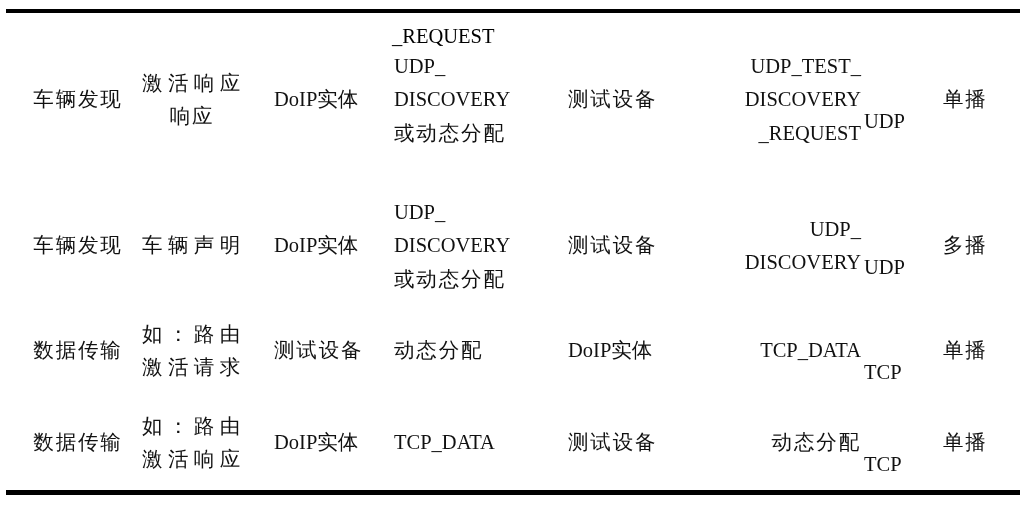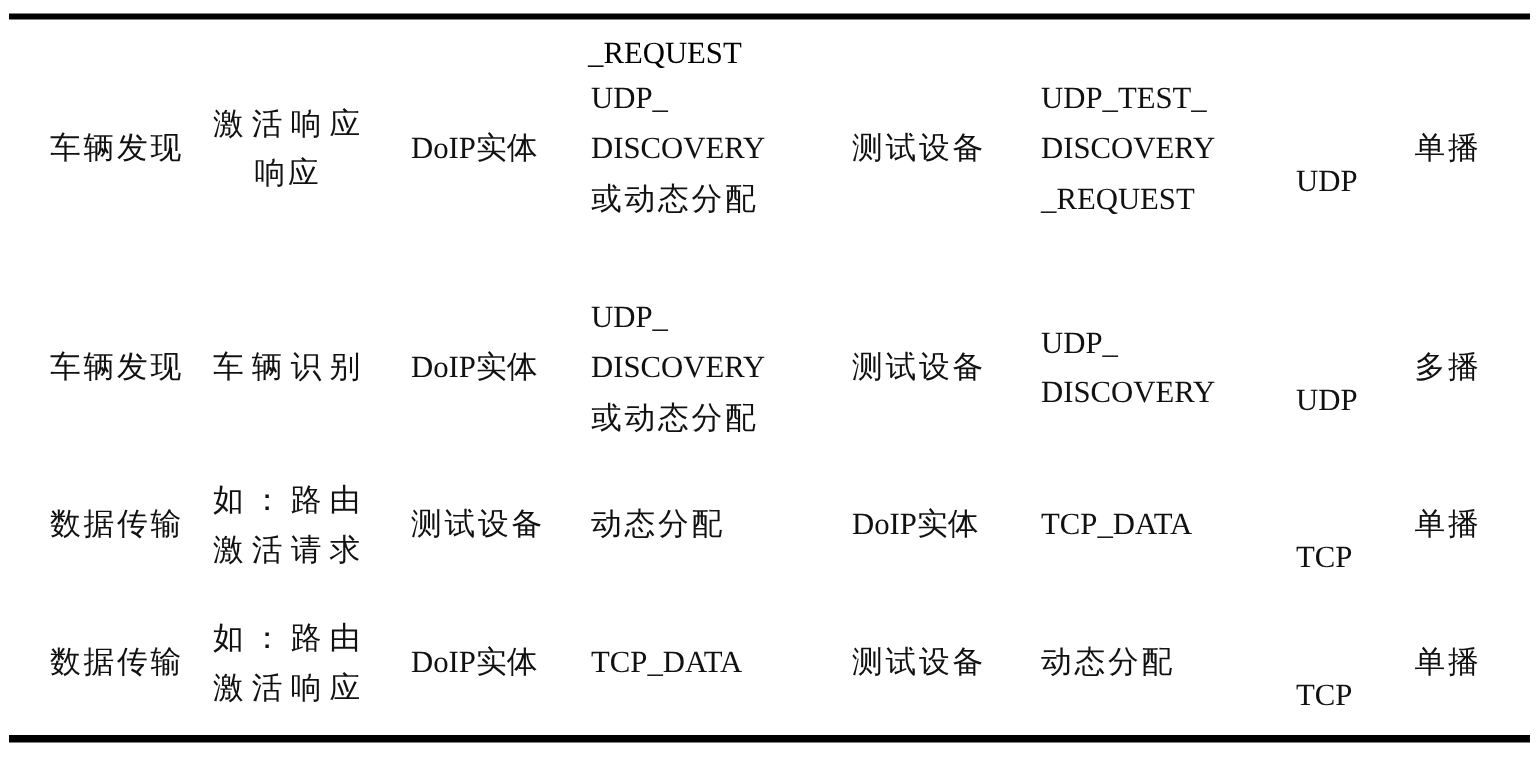--- a/index.html
+++ b/index.html
@@ -82,21 +82,21 @@
   
   td.col3 .cell { padding-left: 2px; text-align: left; }
 
   
   td.col4 .cell { padding-left: 2px; text-align: left; }
 
   
   td.col5 .cell { padding-left: 0px; text-align: left; }
 
   
-  td.col6 .cell { padding-left: 2px; text-align: left; }
+  td.col6 .cell { padding-left: 2px; text-align: right; }
 
   
   td.col7 .cell { padding-left: 3px; text-align: left; margin-top: 44px; }
 
   
   td.col8 .cell { padding-left: 2px; text-align: left; }
 
   .ln { display: block; white-space: nowrap; }
 
   
@@ -186,21 +186,21 @@
       </tr>
 
       <tr class="r2">
         <td class="col1">
           <span class="cell cn">
               <span class="ln">车辆发现</span>
             </span>
         </td>
         <td class="col2">
           <span class="cell cn">
-            <span class="ln last">车辆识别</span>
+            <span class="ln last">车辆声明</span>
           </span>
         </td>
         <td class="col3">
           <span class="cell">
               <span class="ln">DoIP实体</span>
             </span>
         </td>
         <td class="col4">
           <span class="cell">
             <span class="ln">UDP_</span>

